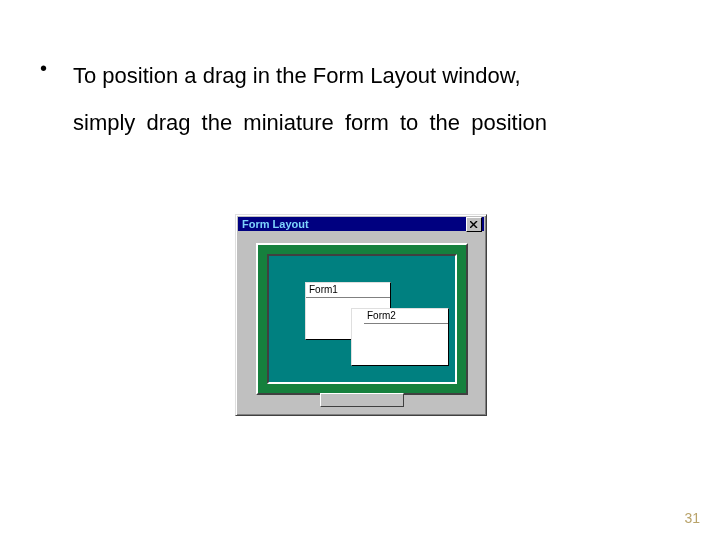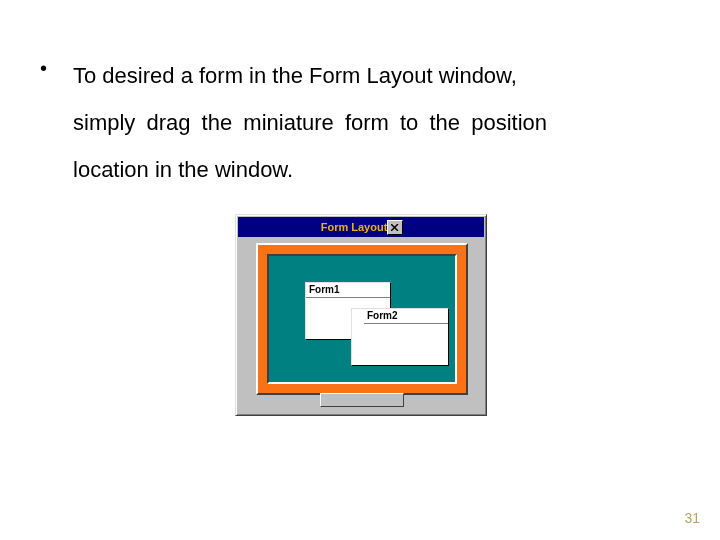--- a/index.html
+++ b/index.html
@@ -51,26 +51,26 @@
     width: 250px;
     height: 200px;
     background: #c0c0c0;
     border-top: 1px solid #dfdfdf;
     border-left: 1px solid #dfdfdf;
     border-right: 1px solid #404040;
     border-bottom: 1px solid #404040;
     box-shadow: inset 1px 1px 0 #fff, inset -1px -1px 0 #808080;
   }
   .fl-titlebar {
-    height: 20px;
+    height: 14px;
     background: #000080;
-    color: #eab308;
+    color: #7dd3fc;
     display: flex;
     align-items: center;
-    justify-content: center;
+    justify-content: space-between;
     padding: 0 2px 0 4px;
     margin: 2px;
   }
   .fl-title {
     font-family: "Tahoma", "MS Sans Serif", Arial, sans-serif;
     font-size: 11px;
     font-weight: bold;
   }
   .fl-close {
     width: 14px;
@@ -93,26 +93,25 @@
     top: 22px;
     bottom: 2px;
     background: #c0c0c0;
   }
   .monitor {
     position: absolute;
     left: 18px;
     top: 6px;
     width: 208px;
     height: 148px;
-    background: #f97316;
+    background: #15803d;
     border-top: 2px solid #ffffff;
     border-left: 2px solid #ffffff;
     border-right: 2px solid #404040;
     border-bottom: 2px solid #404040;
-    font-weight: bold;
   }
   .monitor-screen {
     position: absolute;
     left: 9px;
     top: 9px;
     right: 9px;
     bottom: 9px;
     background: #008080;
     border-top: 2px solid #404040;
     border-left: 2px solid #404040;
@@ -161,23 +160,22 @@
   }
 </style>
 </head>
 <body>
 
 <div class="slide">
 
   <div class="bullet-row">
     <div class="bullet-dot">•</div>
     <div class="bullet-text">
-      <span class="line1-span">To desired a form in the Form Layout window,</span>
+      <span class="line1-span">To position a drag in the Form Layout window,</span>
       <span class="line2-span" style="word-spacing:5px;">simply drag the miniature form to the position</span>
-      <span class="line3-span">location in the window.</span>
     </div>
   </div>
 
   <div class="fl-window">
     <div class="fl-titlebar">
       <span class="fl-title">Form Layout</span>
       <span class="fl-close">
         <svg width="8" height="7" viewBox="0 0 8 7">
           <line x1="0" y1="0" x2="7" y2="7" stroke="#000" stroke-width="1.4"></line>
           <line x1="7" y1="0" x2="0" y2="7" stroke="#000" stroke-width="1.4"></line>

